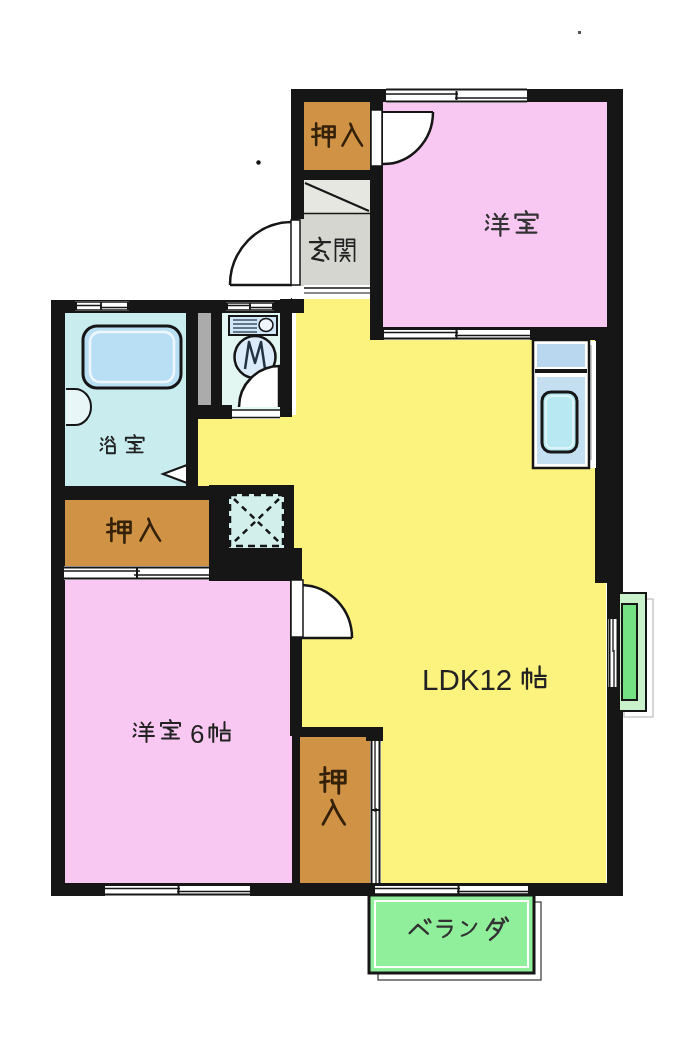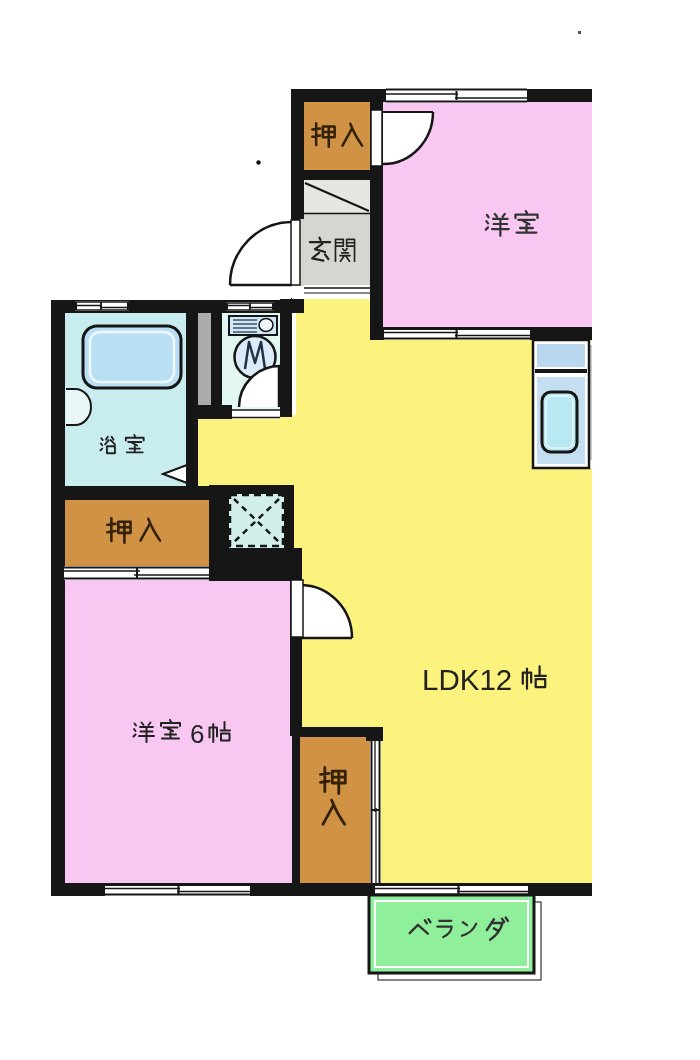--- a/index.html
+++ b/index.html
@@ -1,16 +1,16 @@
 <!DOCTYPE html>
 <html><head>
 <meta charset="utf-8">
 <style>
 html,body{margin:0;padding:0;background:#fff;}
-#wrap{position:relative;width:592px;height:1060px;overflow:hidden;background:#fff;
+#wrap{position:relative;width:700px;height:1060px;overflow:hidden;background:#fff;
 font-family:"Liberation Sans",sans-serif;}
 svg{display:block}
 </style>
 </head>
 <body>
 <div id="wrap">
 <svg width="700" height="1060" viewBox="0 0 700 1060" xmlns="http://www.w3.org/2000/svg">
 <defs>
 <g id="gOshi" fill="none" stroke-linecap="round" stroke-linejoin="round" stroke-width="9">
 <path d="M22 8 L22 86 M8 30 L36 27 M8 56 L36 52 M46 20 L88 20 L88 58 L46 58 L46 20 M46 39 L88 39 M67 20 L67 92"></path>

